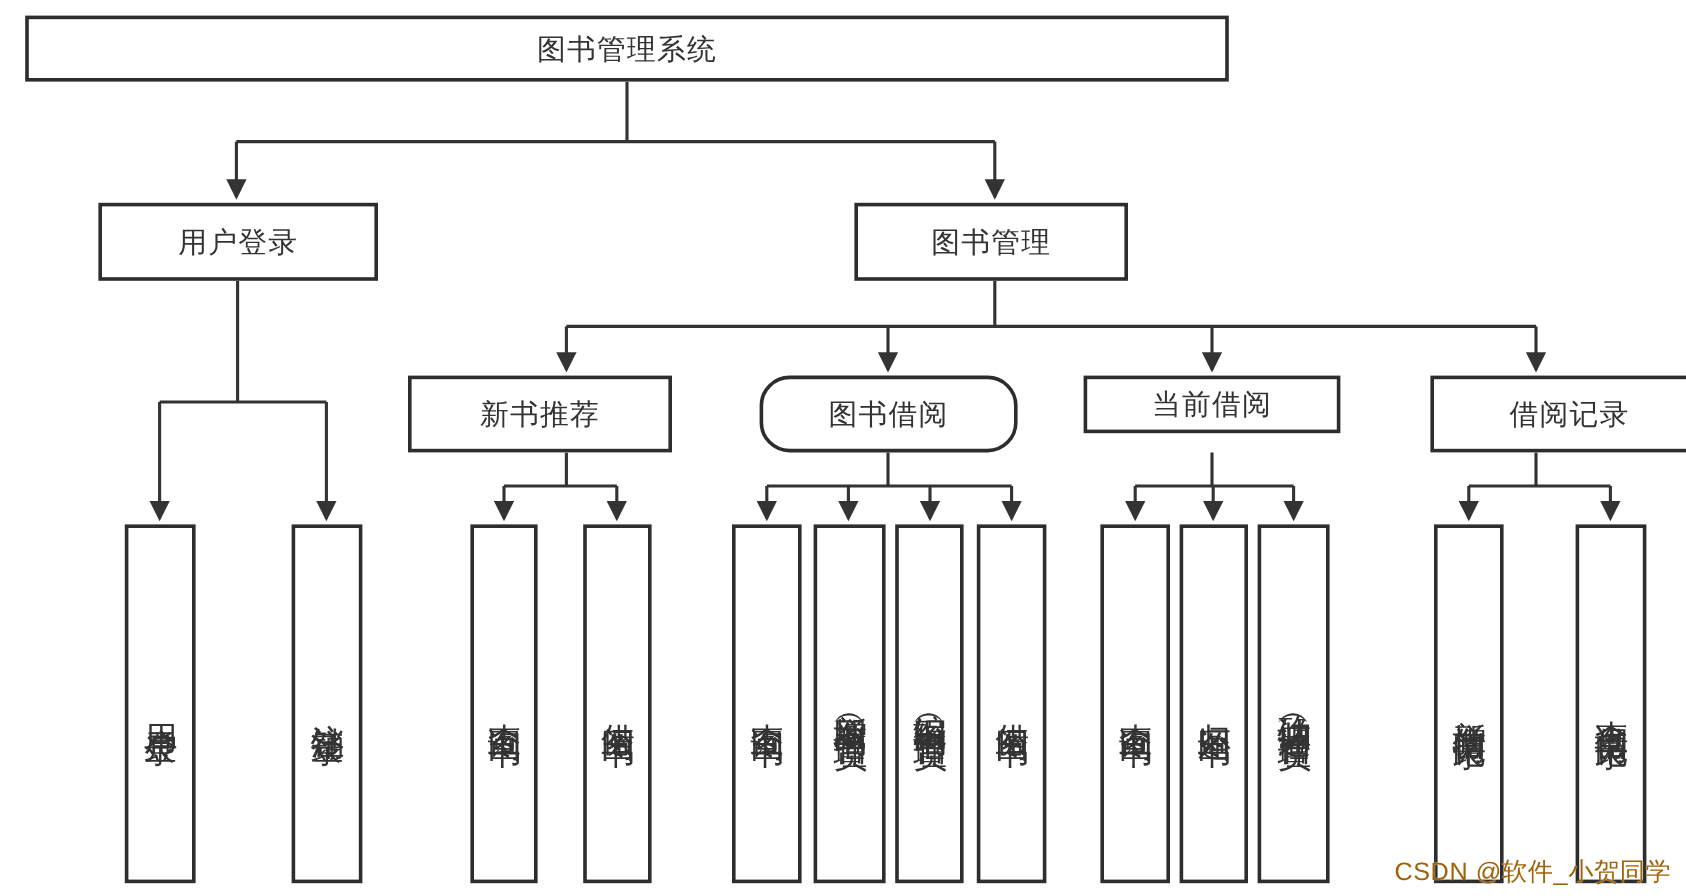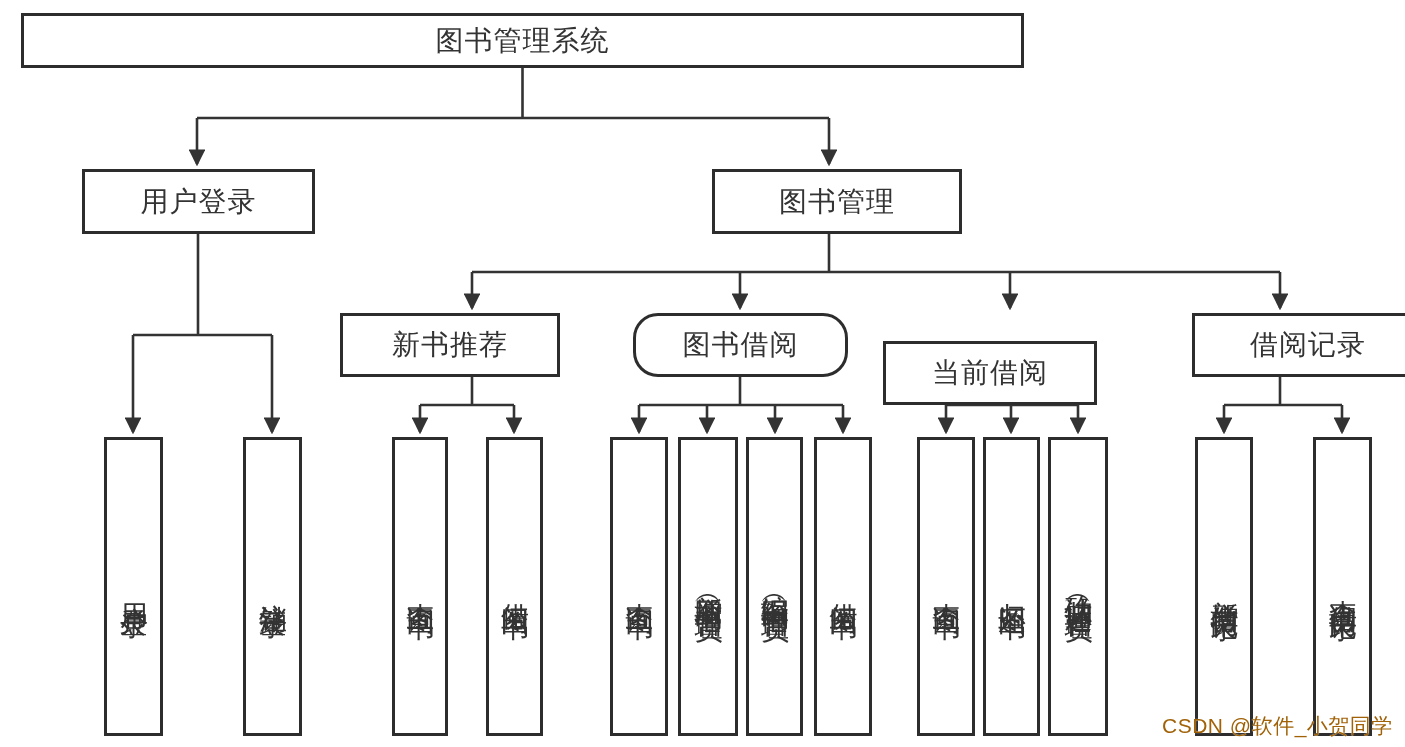--- a/index.html
+++ b/index.html
@@ -16,21 +16,21 @@
     position: absolute;
     box-sizing: border-box;
     background: #ffffff;
     border: 3px solid #2d2d2d;
     display: flex;
     align-items: center;
     justify-content: center;
     color: #333333;
     text-align: center;
   }
-  .hnode { font-size: 28px; letter-spacing: 1px; }
+  .hnode { font-size: 24px; letter-spacing: 1px; }
   .leaf span {
     writing-mode: vertical-rl;
     text-orientation: mixed;
     font-size: 28px;
     letter-spacing: 3px;
     line-height: 1;
     color: #333333;
   }
   .watermark {
     position: absolute;
@@ -89,25 +89,25 @@
 
       <path d="M1280 377 V405 M1224 405 H1342"></path>
       <line x1="1224" y1="405" x2="1224" y2="432" marker-end="url(#arw)"></line>
       <line x1="1342" y1="405" x2="1342" y2="432" marker-end="url(#arw)"></line>
     </g>
   </svg>
 
   <div class="node hnode" style="left:21px; top:13px; width:1003px; height:55px;">图书管理系统</div>
 
   <div class="node hnode" style="left:82px; top:169px; width:233px; height:65px;">用户登录</div>
-  <div class="node hnode" style="left:712px; top:169px; width:250px; height:65px;">图书管理</div>
+  <div class="node hnode" style="left:712px; top:169px; width:228px; height:65px;">图书管理</div>
 
   <div class="node hnode" style="left:340px; top:313px; width:220px; height:64px;">新书推荐</div>
   <div class="node hnode" style="left:633px; top:313px; width:215px; height:64px;border-radius:25px;">图书借阅</div>
-  <div class="node hnode" style="left:883px; top:313px; width:214px; height:64px;margin-top:28px;">当前借阅</div>
+  <div class="node hnode" style="left:903px; top:313px; width:214px; height:48px;">当前借阅</div>
   <div class="node hnode" style="left:1192px; top:313px; width:232px; height:64px;">借阅记录</div>
 
   <div class="node leaf" style="left:104px; top:437px; width:59px; height:299px;">
     <span>用户登录</span>
   </div>
   <div class="node leaf" style="left:243px; top:437px; width:59px; height:299px;">
     <span>注销登录</span>
   </div>
 
   <div class="node leaf" style="left:392px; top:437px; width:56px; height:299px;">

